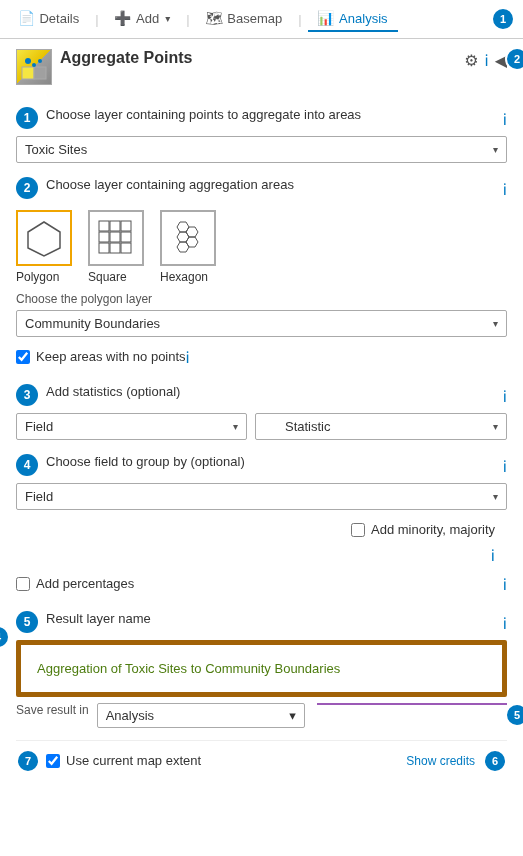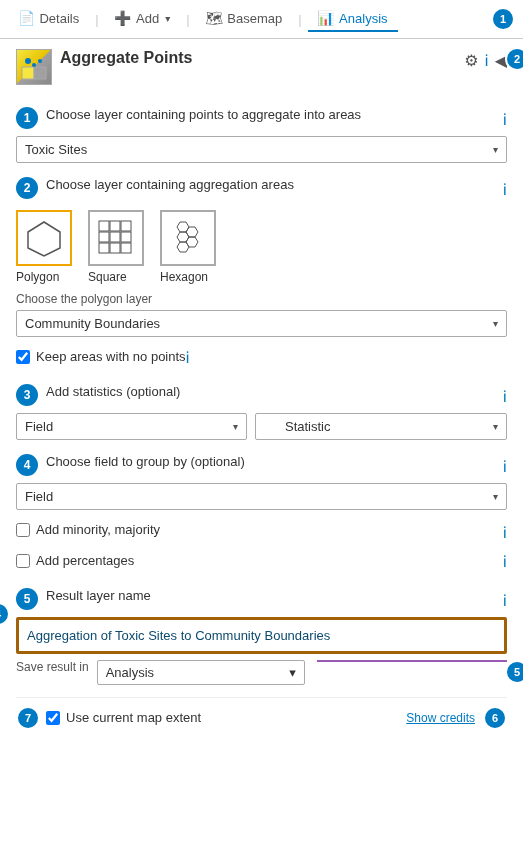--- a/index.html
+++ b/index.html
@@ -169,25 +169,25 @@
 
     
     .sub-label {
       font-size: 12px;
       color: #555;
       margin-bottom: 4px;
     }
 
     
     .result-name-box {
-      border: 3px solid #a16207;
+      border: 5px solid #a16207;
       border-radius: 2px;
-      padding: 8px;
-      font-size: 13px;
-      color: #0c4a6e;
+      padding: 16px;
+      font-size: 13px;
+      color: #4d7c0f;
       background: #fff;
       width: 100%;
       margin-bottom: 6px;
     }
 
     
     .save-result-row {
       display: flex;
       align-items: flex-start;
       gap: 8px;
@@ -229,21 +229,20 @@
     }
     .bottom-bar-left {
       display: flex;
       align-items: center;
       gap: 6px;
     }
     .show-credits {
       color: #007ac2;
       font-size: 12px;
       cursor: pointer;
-      text-decoration: underline;
     }
 
     
     .page-wrapper {
       position: relative;
       width: 523px;
       min-height: 856px;
     }
 
     
@@ -435,21 +434,21 @@
       <span class="info-btn">ℹ</span>
     </div>
 
     <div class="dropdown-row">
       <div class="dropdown-select">
         <span>Field</span>
         <span class="arrow">▾</span>
       </div>
     </div>
 
-    <div style="display:flex;align-items:flex-end;justify-content:space-between;margin:4px 0;">
+    <div style="display:flex;align-items:flex-end;justify-content:space-between;margin:4px 12px;flex-direction:column;">
       <div class="checkbox-row">
         <input type="checkbox" id="minority" style="">
         <label for="minority">Add minority, majority</label>
       </div>
       <span class="info-btn">ℹ</span>
     </div>
 
     <div style="display:flex;align-items:center;justify-content:space-between;margin:4px 0;">
       <div class="checkbox-row">
         <input type="checkbox" id="percentages" style="">

